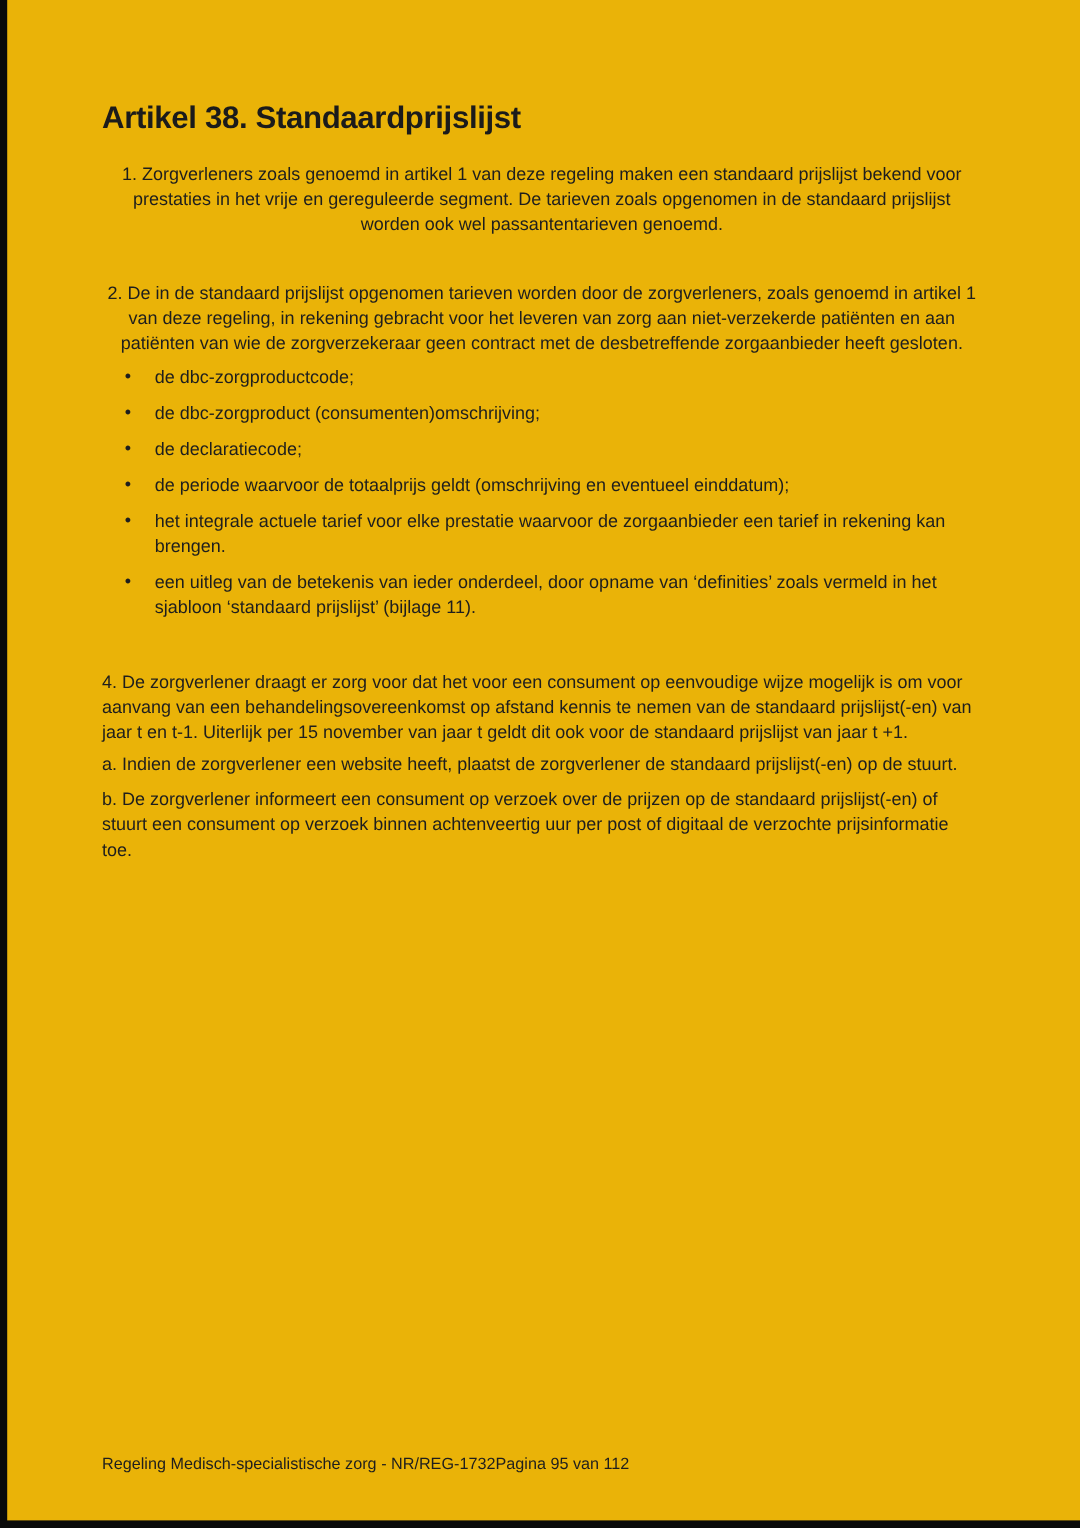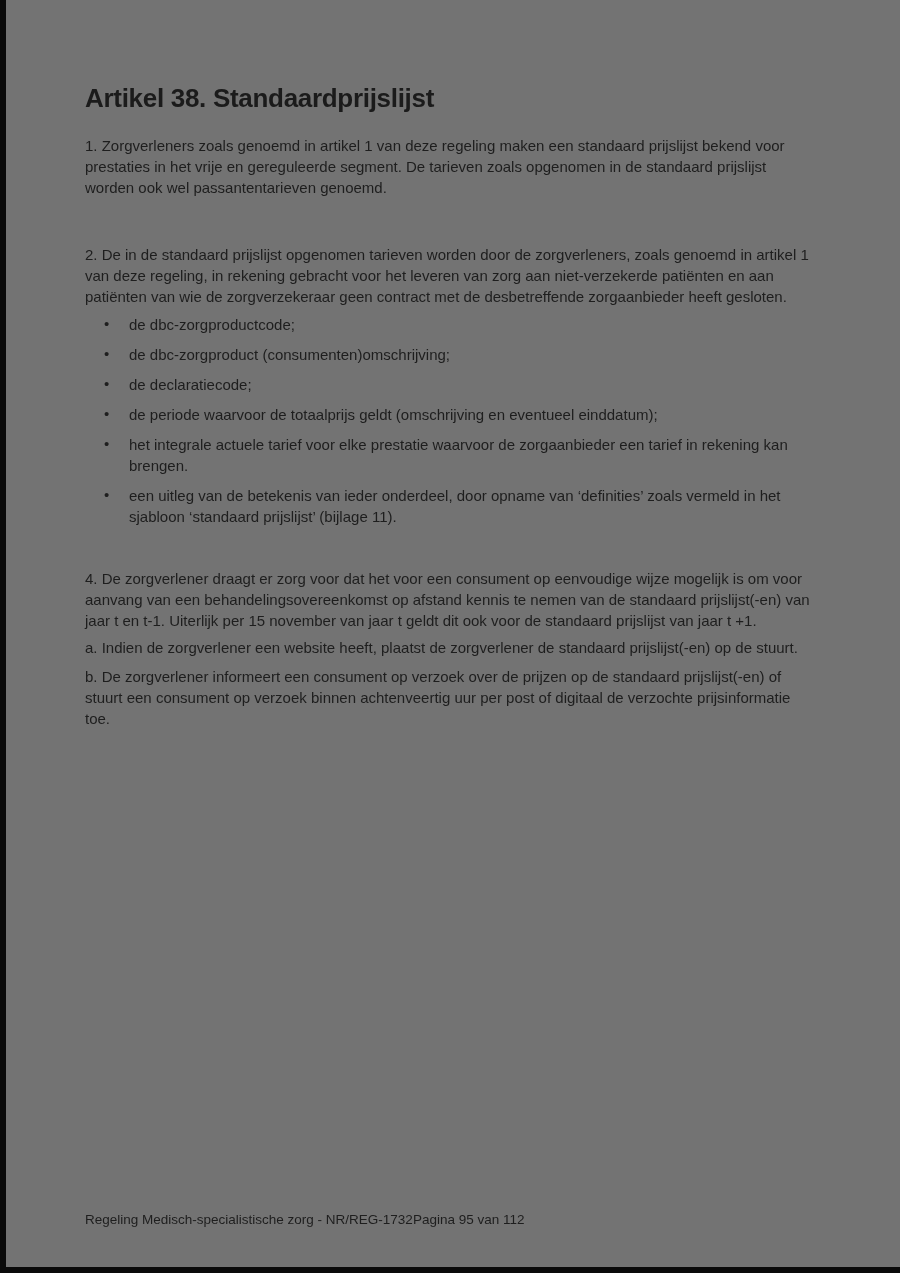--- a/index.html
+++ b/index.html
@@ -4,21 +4,21 @@
 <style>
   html, body {
     margin: 0;
     padding: 0;
     background: #ffffff;
   }
   .page {
     position: relative;
     width: 900px;
     height: 1273px;
-    background: #737373;
+    background: #eab308;
     font-family: "Liberation Sans", sans-serif;
     color: #1e1e1e;
     overflow: hidden;
   }
   .edge-left {
     position: absolute;
     left: 0;
     top: 0;
     width: 6px;
     height: 100%;
@@ -45,22 +45,22 @@
     font-weight: 700;
     letter-spacing: -0.3px;
     color: #1b1b1b;
   }
   .para {
     margin: 0;
     font-size: 15px;
     line-height: 21px;
     color: #1e1e1e;
   }
-  .p1 { margin-top: 21px; }
-  .p2 { margin-top: 46px; }
+  .p1 { margin-top: 21px; text-align: center; }
+  .p2 { margin-top: 36px; text-align: center; }
   .p3 { margin-top: 35px; }
   ul.bullet-list {
     list-style: none;
     margin: 7px 0 0 0;
     padding: 0;
   }
   ul.bullet-list li {
     position: relative;
     padding-left: 44px;
     font-size: 15px;

